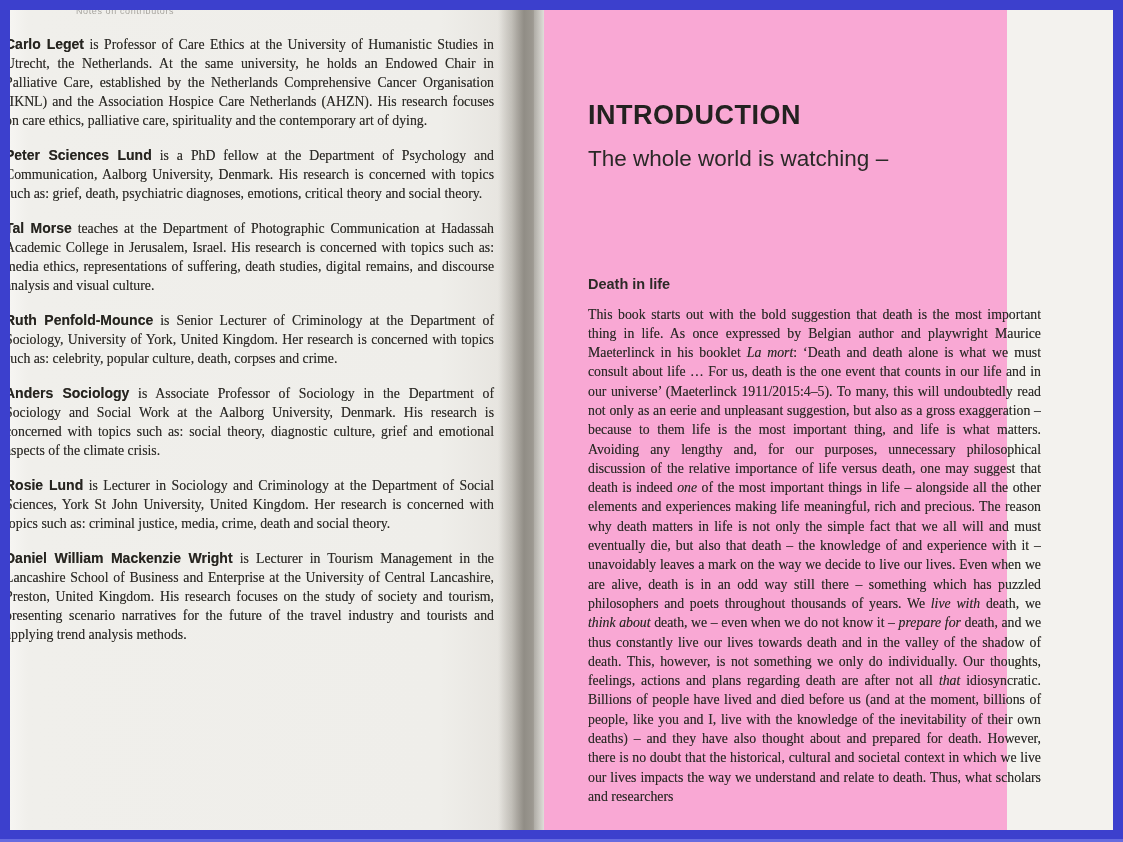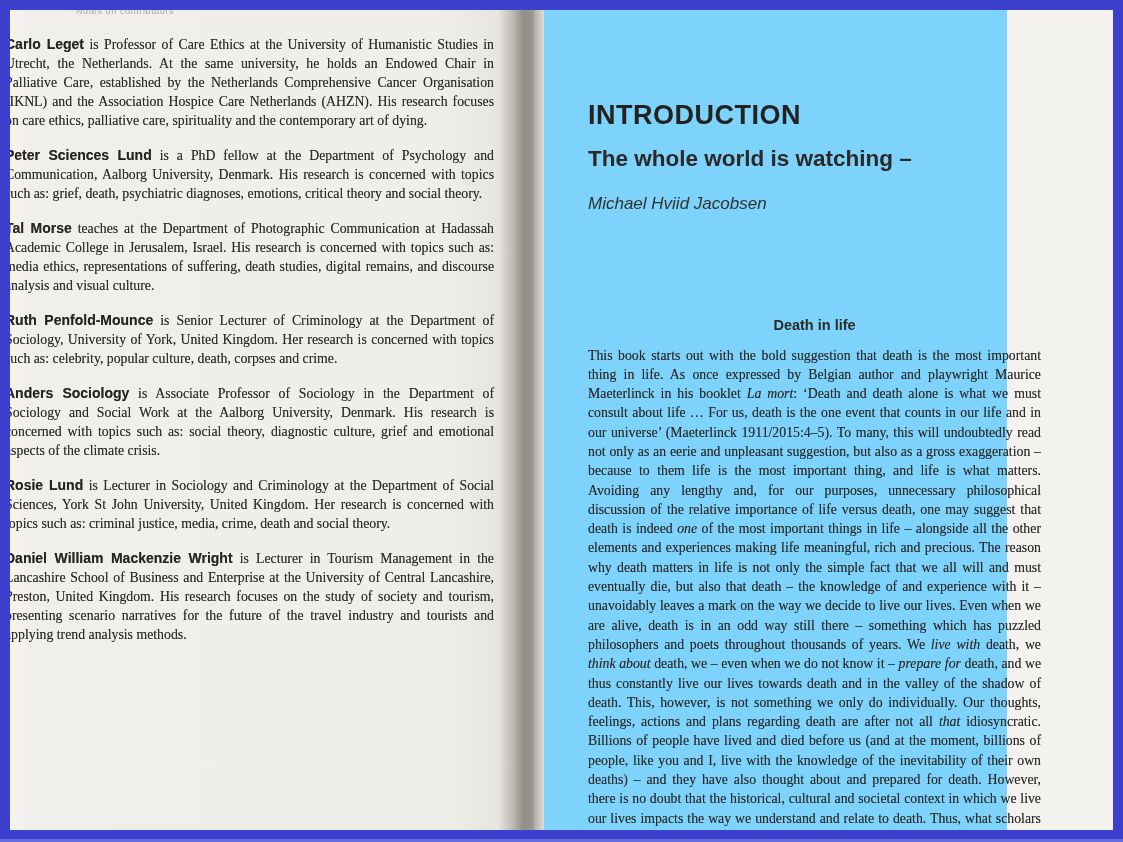--- a/index.html
+++ b/index.html
@@ -49,44 +49,44 @@
       rgba(170,166,158,0) 0%,
       rgba(150,146,138,.40) 22%,
       rgba(118,114,106,.72) 42%,
       rgba(118,114,106,.62) 55%,
       rgba(180,177,170,.28) 75%,
       rgba(244,243,240,0) 100%);
   }
   
   .right-page {
     position:absolute; left:534px; top:0; width:463px; height:100%;
-    background:#7dd3fc;
+    background:#f9a8d4;
   }
   .right-col { position:absolute; left:44px; top:0; width:453px; }
   .chapter-heading {
     margin:90px 0 0 0;
     font-family:"Liberation Sans", sans-serif;
     font-weight:bold; font-size:27px; letter-spacing:.5px;
     color:#232220;
   }
   .chapter-title {
     margin:15px 0 0 0;
     font-family:"Liberation Sans", sans-serif;
-    font-weight:700; font-size:22.5px; line-height:26.5px;
+    font-weight:400; font-size:22.5px; line-height:26.5px;
     color:#2a2927;
   }
   .chapter-author {
     margin:21px 0 0 0;
     font-family:"Liberation Sans", sans-serif;
     font-style:italic; font-size:17px; color:#33312e;
   }
   .section-heading {
     margin:103px 0 0 0;
     font-family:"Liberation Sans", sans-serif;
-    font-weight:bold; font-size:14.5px; color:#2c2a26;text-align:center;
+    font-weight:bold; font-size:14.5px; color:#2c2a26;
   }
   .body-text {
     margin:13px 0 0 0;
     font-size:13.8px; line-height:19.3px; text-align:justify;
     color:#2b2a27;
     text-shadow:0 0 .5px rgba(43,42,39,.5);
   }
   .body-text .it { font-style:italic; }
 </style>
 </head>
@@ -108,21 +108,20 @@
       <p class="bio"><span class="bio-name">Daniel William Mackenzie Wright</span><span> is Lecturer in Tourism Management in the Lancashire School of Business and Enterprise at the University of Central Lancashire, Preston, United Kingdom. His research focuses on the study of society and tourism, presenting scenario narratives for the future of the travel industry and tourists and applying trend analysis methods.</span></p>
     </div>
   </div>
 
   <div class="gutter"></div>
 
   <div class="right-page">
     <div class="right-col">
       <h1 class="chapter-heading">INTRODUCTION</h1>
       <h2 class="chapter-title"><span>The whole world is watching –</span><br></h2>
-      <div class="chapter-author">Michael Hviid Jacobsen</div>
       <h3 class="section-heading">Death in life</h3>
       <p class="body-text"><span>This book starts out with the bold suggestion that death is the most important thing in life. As once expressed by Belgian author and playwright Maurice Maeterlinck in his booklet </span><span class="it">La mort</span><span>: ‘Death and death alone is what we must consult about life … For us, death is the one event that counts in our life and in our universe’ (Maeterlinck 1911/2015:4–5). To many, this will undoubtedly read not only as an eerie and unpleasant suggestion, but also as a gross exaggeration – because to them life is the most important thing, and life is what matters. Avoiding any lengthy and, for our purposes, unnecessary philosophical discussion of the relative importance of life versus death, one may suggest that death is indeed </span><span class="it">one</span><span> of the most important things in life – alongside all the other elements and experiences making life meaningful, rich and precious. The reason why death matters in life is not only the simple fact that we all will and must eventually die, but also that death – the knowledge of and experience with it – unavoidably leaves a mark on the way we decide to live our lives. Even when we are alive, death is in an odd way still there – something which has puzzled philosophers and poets throughout thousands of years. We </span><span class="it">live with</span><span> death, we </span><span class="it">think about</span><span> death, we – even when we do not know it – </span><span class="it">prepare for</span><span> death, and we thus constantly live our lives towards death and in the valley of the shadow of death. This, however, is not something we only do individually. Our thoughts, feelings, actions and plans regarding death are after not all </span><span class="it">that</span><span> idiosyncratic. Billions of people have lived and died before us (and at the moment, billions of people, like you and I, live with the knowledge of the inevitability of their own deaths) – and they have also thought about and prepared for death. However, there is no doubt that the historical, cultural and societal context in which we live our lives impacts the way we understand and relate to death. Thus, what scholars and researchers</span></p>
     </div>
   </div>
 
 </div>
 
 <div class="bottom-edge"></div>
 
 </body></html>

